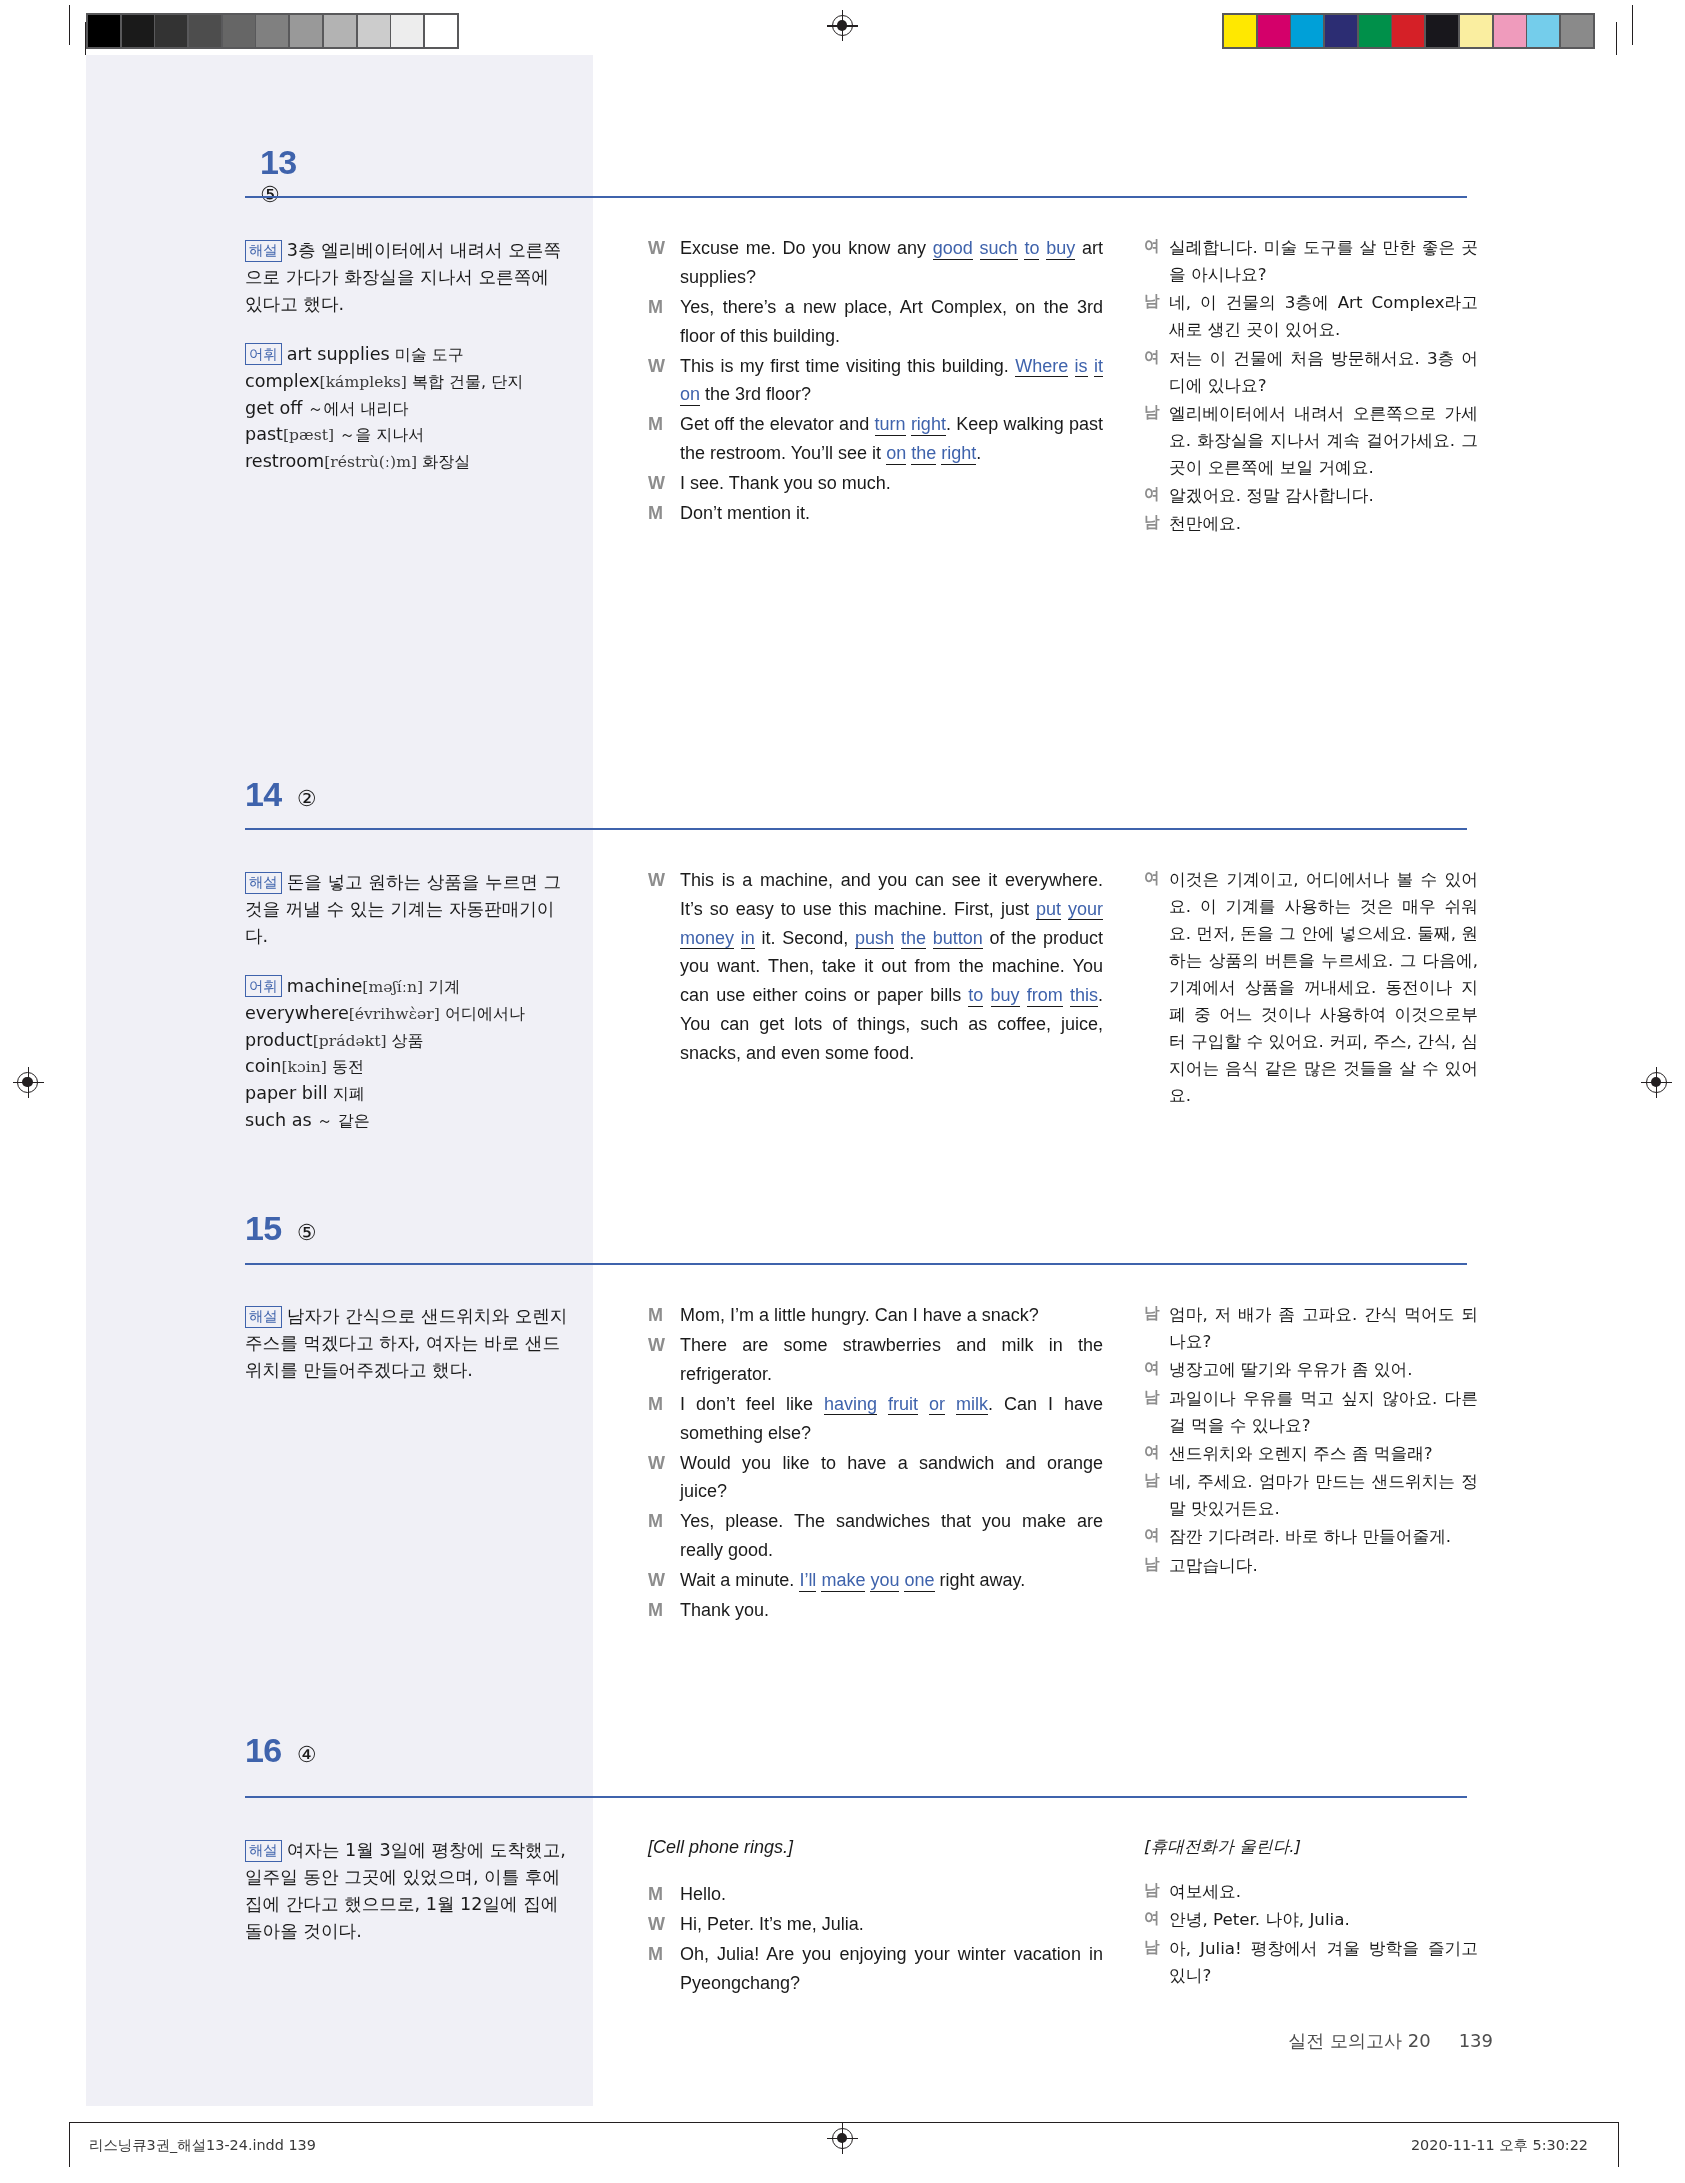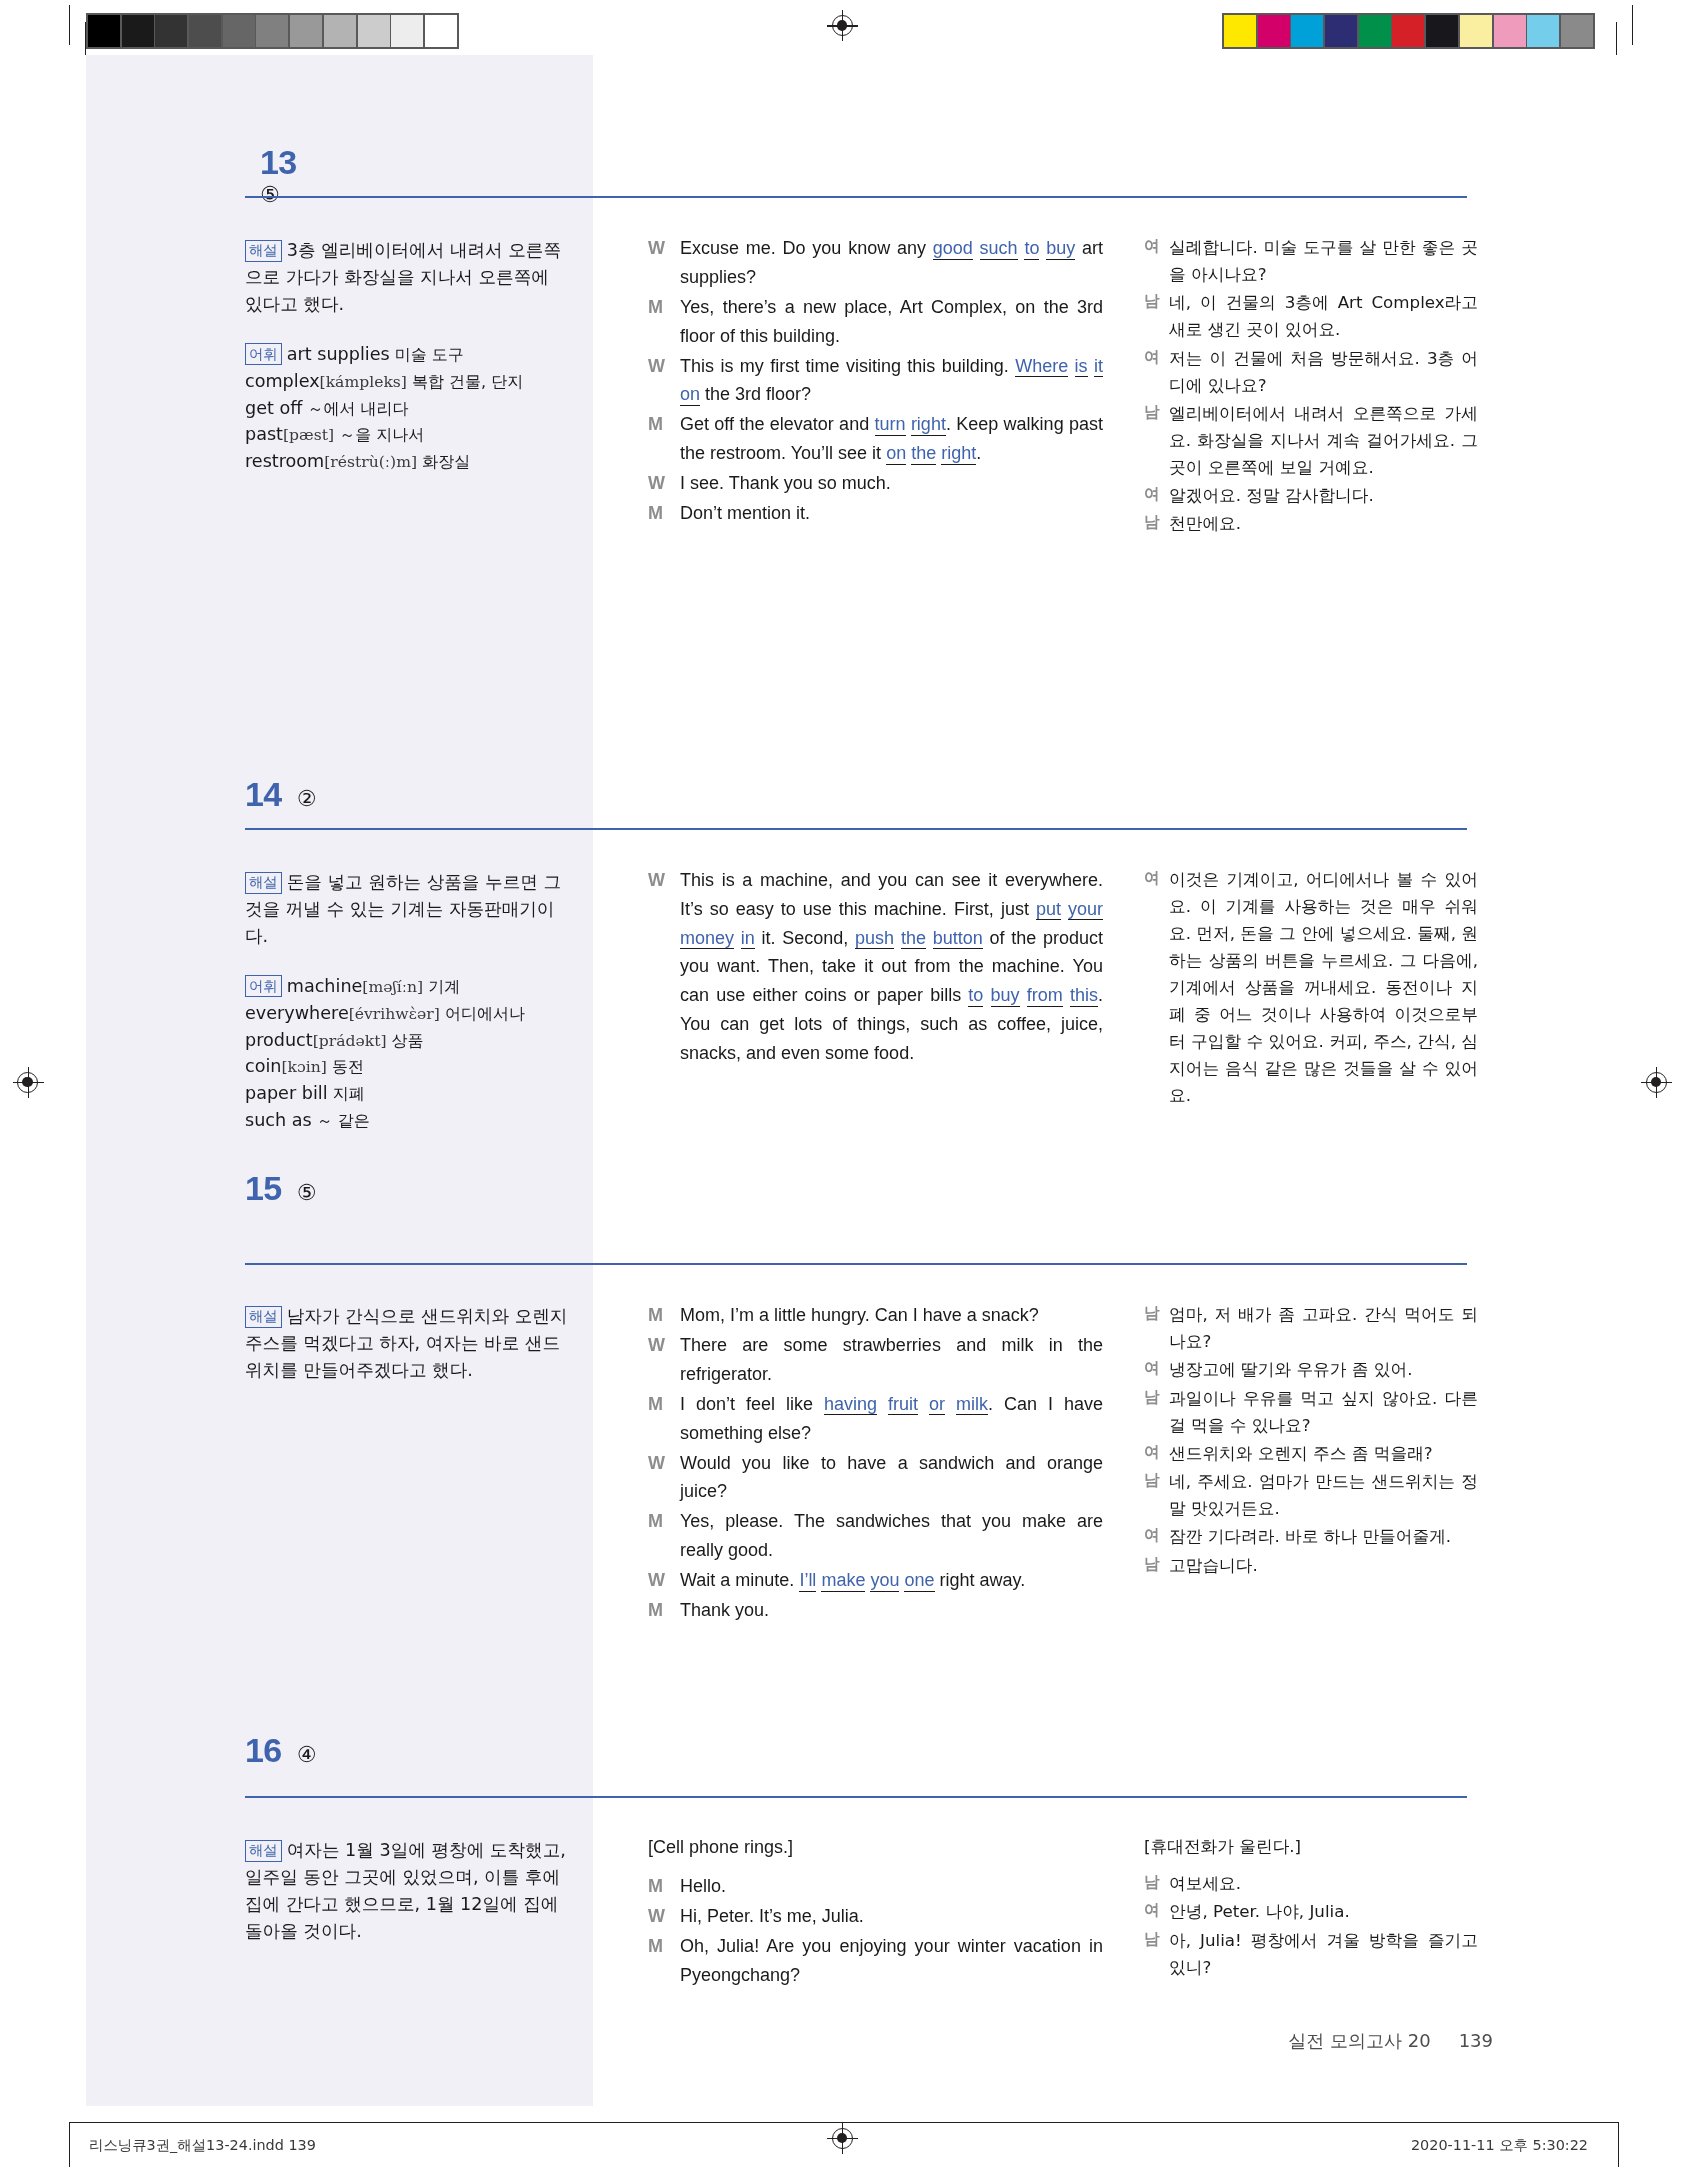--- a/index.html
+++ b/index.html
@@ -203,21 +203,22 @@
     width: 32px;
     font-family: "Liberation Sans", sans-serif;
   }
   .ko .spk {
     width: 25px;
     font-size: 15.6px;
     font-family: "DejaVu Sans", sans-serif;
   }
   .utt { flex: 1 1 auto; }
   .stage {
-    margin-bottom: 10px;
+    font-style: italic;
+    margin-bottom: 18px;
   }
   .hl {
     color: #3f63ac;
     border-bottom: 1.2px solid #1a1a1a;
     padding-bottom: 0.6px;
   }
 
   
   .pagefoot {
     position: absolute;
@@ -418,21 +419,21 @@
         </div>
       <div class="dialog ko" style="top:811px;" id="ko14">
           <div class="line">
             <span class="spk">여</span>
             <span class="utt">이것은 기계이고, 어디에서나 볼 수 있어요. 이 기계를 사용하는 것은 매우 쉬워요. 먼저, 돈을 그 안에 넣으세요. 둘째, 원하는 상품의 버튼을 누르세요. 그 다음에, 기계에서 상품을 꺼내세요. 동전이나 지폐 중 어느 것이나 사용하여 이것으로부터 구입할 수 있어요. 커피, 주스, 간식, 심지어는 음식 같은 많은 것들을 살 수 있어요.</span>
           </div>
         </div>
     </div>
 
     <div class="qblock">
-      <div class="qhead" style="top:1114px;">
+      <div class="qhead" style="top:1154px;">
         <span class="qnum">15</span>
         <span class="qans">⑤</span>
       </div>
       <div class="qrule" style="top:1208px;"></div>
 
       <div class="leftcol" style="top:1248px;">
         <span class="tag">해설</span><span>남자가 간식으로 샌드위치와 오렌지 주스를 먹겠다고 하자, 여자는 바로 샌드위치를 만들어주겠다고 했다.</span>
       </div>
 
       <div class="dialog en" style="top:1246px;" id="en15">

